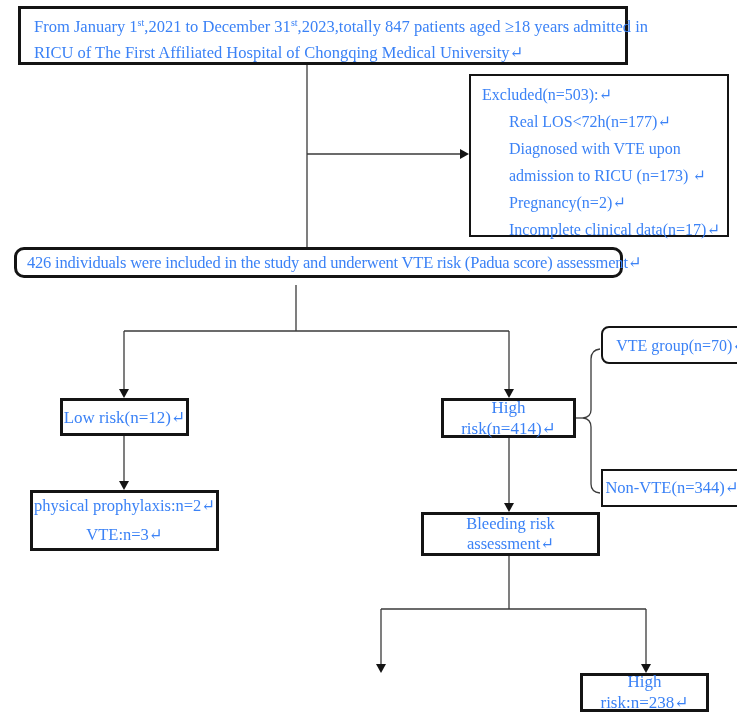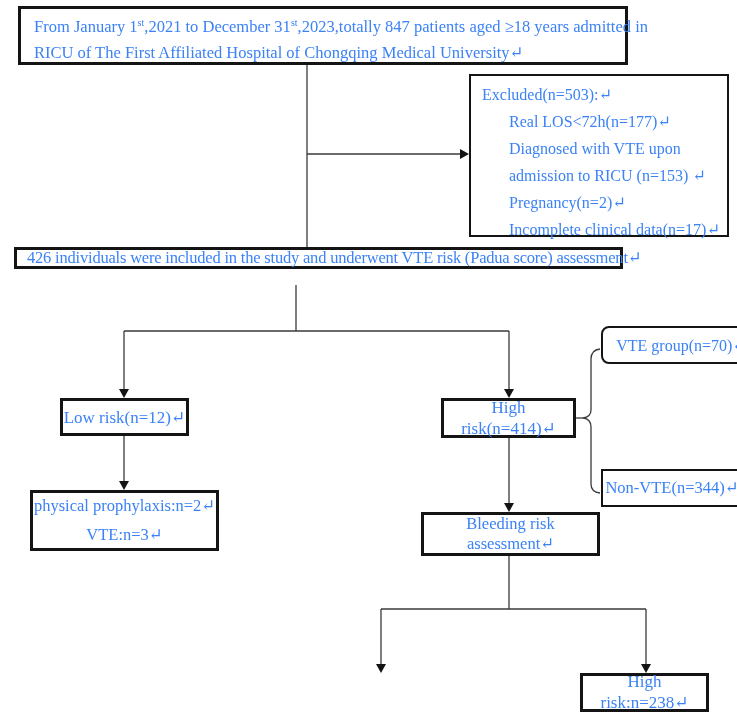--- a/index.html
+++ b/index.html
@@ -39,24 +39,24 @@
   }
   .enroll-line1 { text-align: justify; text-align-last: justify; white-space: nowrap; }
   sup { font-size: 10px; line-height: 0; }
   .excluded-box {
     left: 461px; top: 74px; width: 260px; height: 163px;
     padding: 5px 8px 0 11px;
     font-size: 16px; line-height: 27px;
   }
   .excluded-item { padding-left: 27px; white-space: nowrap; }
   .included-box {
-    left: 6px; top: 247px; width: 609px; height: 22px;
+    left: 6px; top: 247px; width: 609px; height: 31px;
     display: flex; align-items: center;
     padding: 0 6px 0 10px;
-    font-size: 16.5px; letter-spacing: -0.2px; white-space: nowrap;
+    font-size: 16.5px; letter-spacing: -0.2px; white-space: nowrap; border-radius: 10px;
   }
   .lowrisk-box   { left: 52px;  top: 398px; width: 129px; height: 38px; font-size: 17px; justify-content: center; }
   .physical-box  { left: 22px;  top: 490px; width: 189px; height: 61px; font-size: 16.5px; line-height: 26px; justify-content: space-between; }
   .highrisk-box  { left: 433px; top: 398px; width: 135px; height: 40px; font-size: 17px; }
   .vtegroup-box  { left: 593px; top: 326px; width: 160px; height: 38px; font-size: 16px; border-radius: 8px; }
   .nonvte-box    { left: 593px; top: 469px; width: 142px; height: 38px; font-size: 16.5px; }
   .bleeding-box  { left: 413px; top: 512px; width: 179px; height: 44px; font-size: 16.5px; }
   .lowrisk2-box  { left: 310px; top: 673px; width: 129px; height: 39px; font-size: 17px; }
   .highrisk2-box { left: 572px; top: 673px; width: 129px; height: 39px; font-size: 17px; }
 </style>
@@ -95,21 +95,21 @@
 
   <div class="box enroll-box">
     <div class="enroll-line1"><span>From January 1</span><sup>st</sup><span>,2021 to December 31</span><sup>st</sup><span>,2023,totally 847 patients aged ≥18 years admitted in</span></div>
     <div>RICU of The First Affiliated Hospital of Chongqing Medical University↵</div>
   </div>
 
   <div class="box thin excluded-box">
     <div>Excluded(n=503):↵</div>
     <div class="excluded-item">Real LOS&lt;72h(n=177)↵</div>
     <div class="excluded-item">Diagnosed with VTE upon</div>
-    <div class="excluded-item">admission to RICU (n=153) ↵</div>
+    <div class="excluded-item">admission to RICU (n=173) ↵</div>
     <div class="excluded-item">Pregnancy(n=2)↵</div>
     <div class="excluded-item">Incomplete clinical data(n=17)↵</div>
   </div>
 
   <div class="box included-box">
     <span>426 individuals were included in the study and underwent VTE risk (Padua score) assessment↵</span>
   </div>
 
   <div class="box centered lowrisk-box">
     <span>Low risk(n=12)↵</span>

